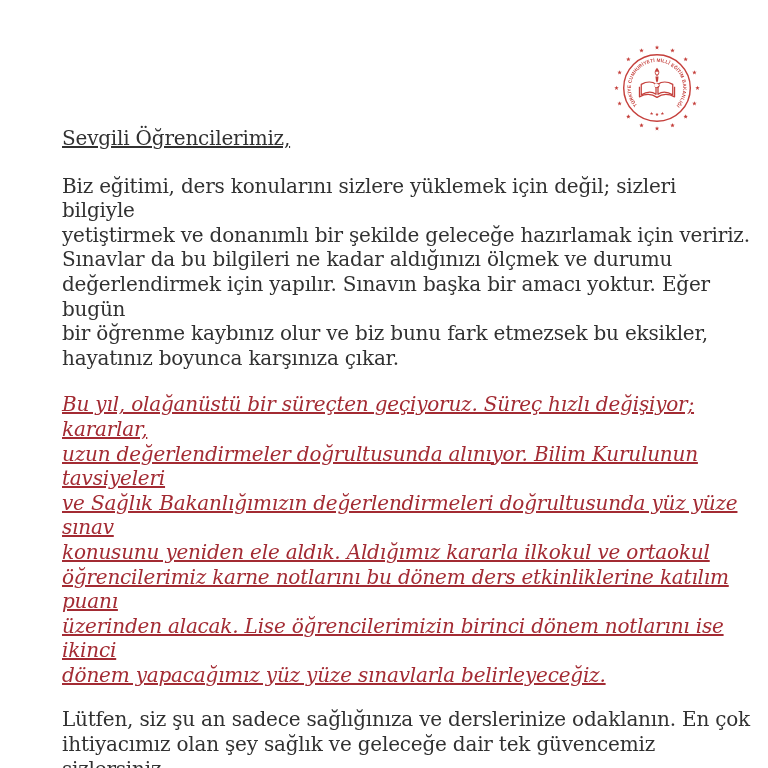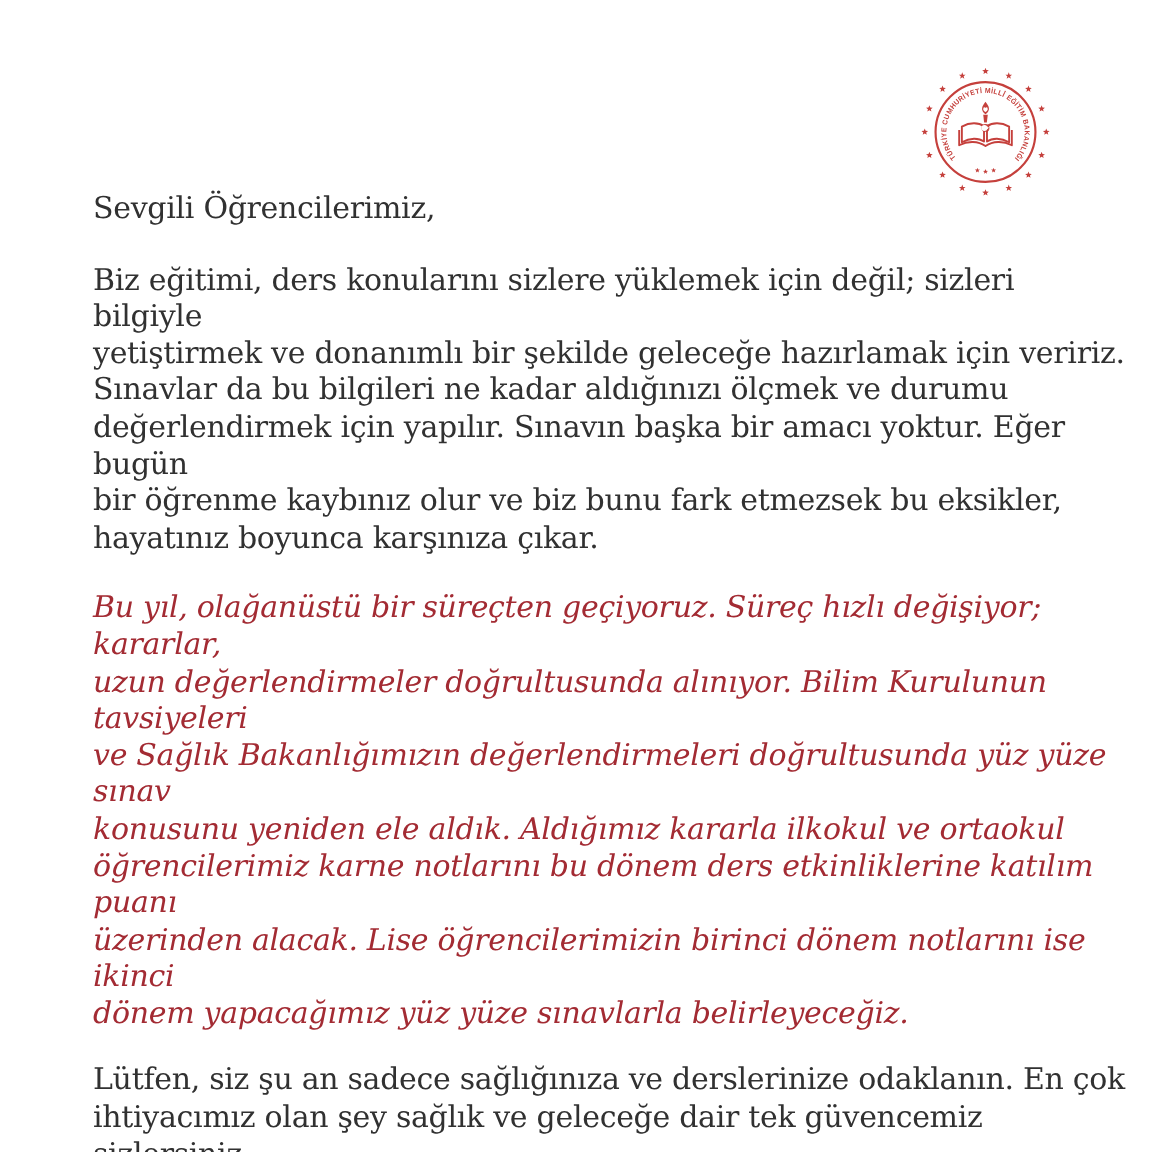--- a/index.html
+++ b/index.html
@@ -28,26 +28,27 @@
     width: 692px;
     color: #313131;
     font-size: 20px;
     line-height: 24.6px;
     letter-spacing: -0.2px;
   }
   .content p {
     margin: 0;
     white-space: pre-line;
   }
-  .greeting   { margin-bottom: 23px !important; }
+  .greeting   { margin-bottom: 23px !important; text-decoration: underline; }
   .para-intro { margin-bottom: 22px !important; }
   .highlight  {
     margin-bottom: 20px !important;
     color: #a32b33;
     font-style: italic;
+    text-decoration: underline;
   }
   .para-request { margin-bottom: 24px !important; }
   .ring-text {
     font-family: "Liberation Sans", sans-serif;
     font-weight: bold;
     font-size: 5.3px;
     letter-spacing: 0.25px;
     fill: #c5403c;
   }
 </style>

